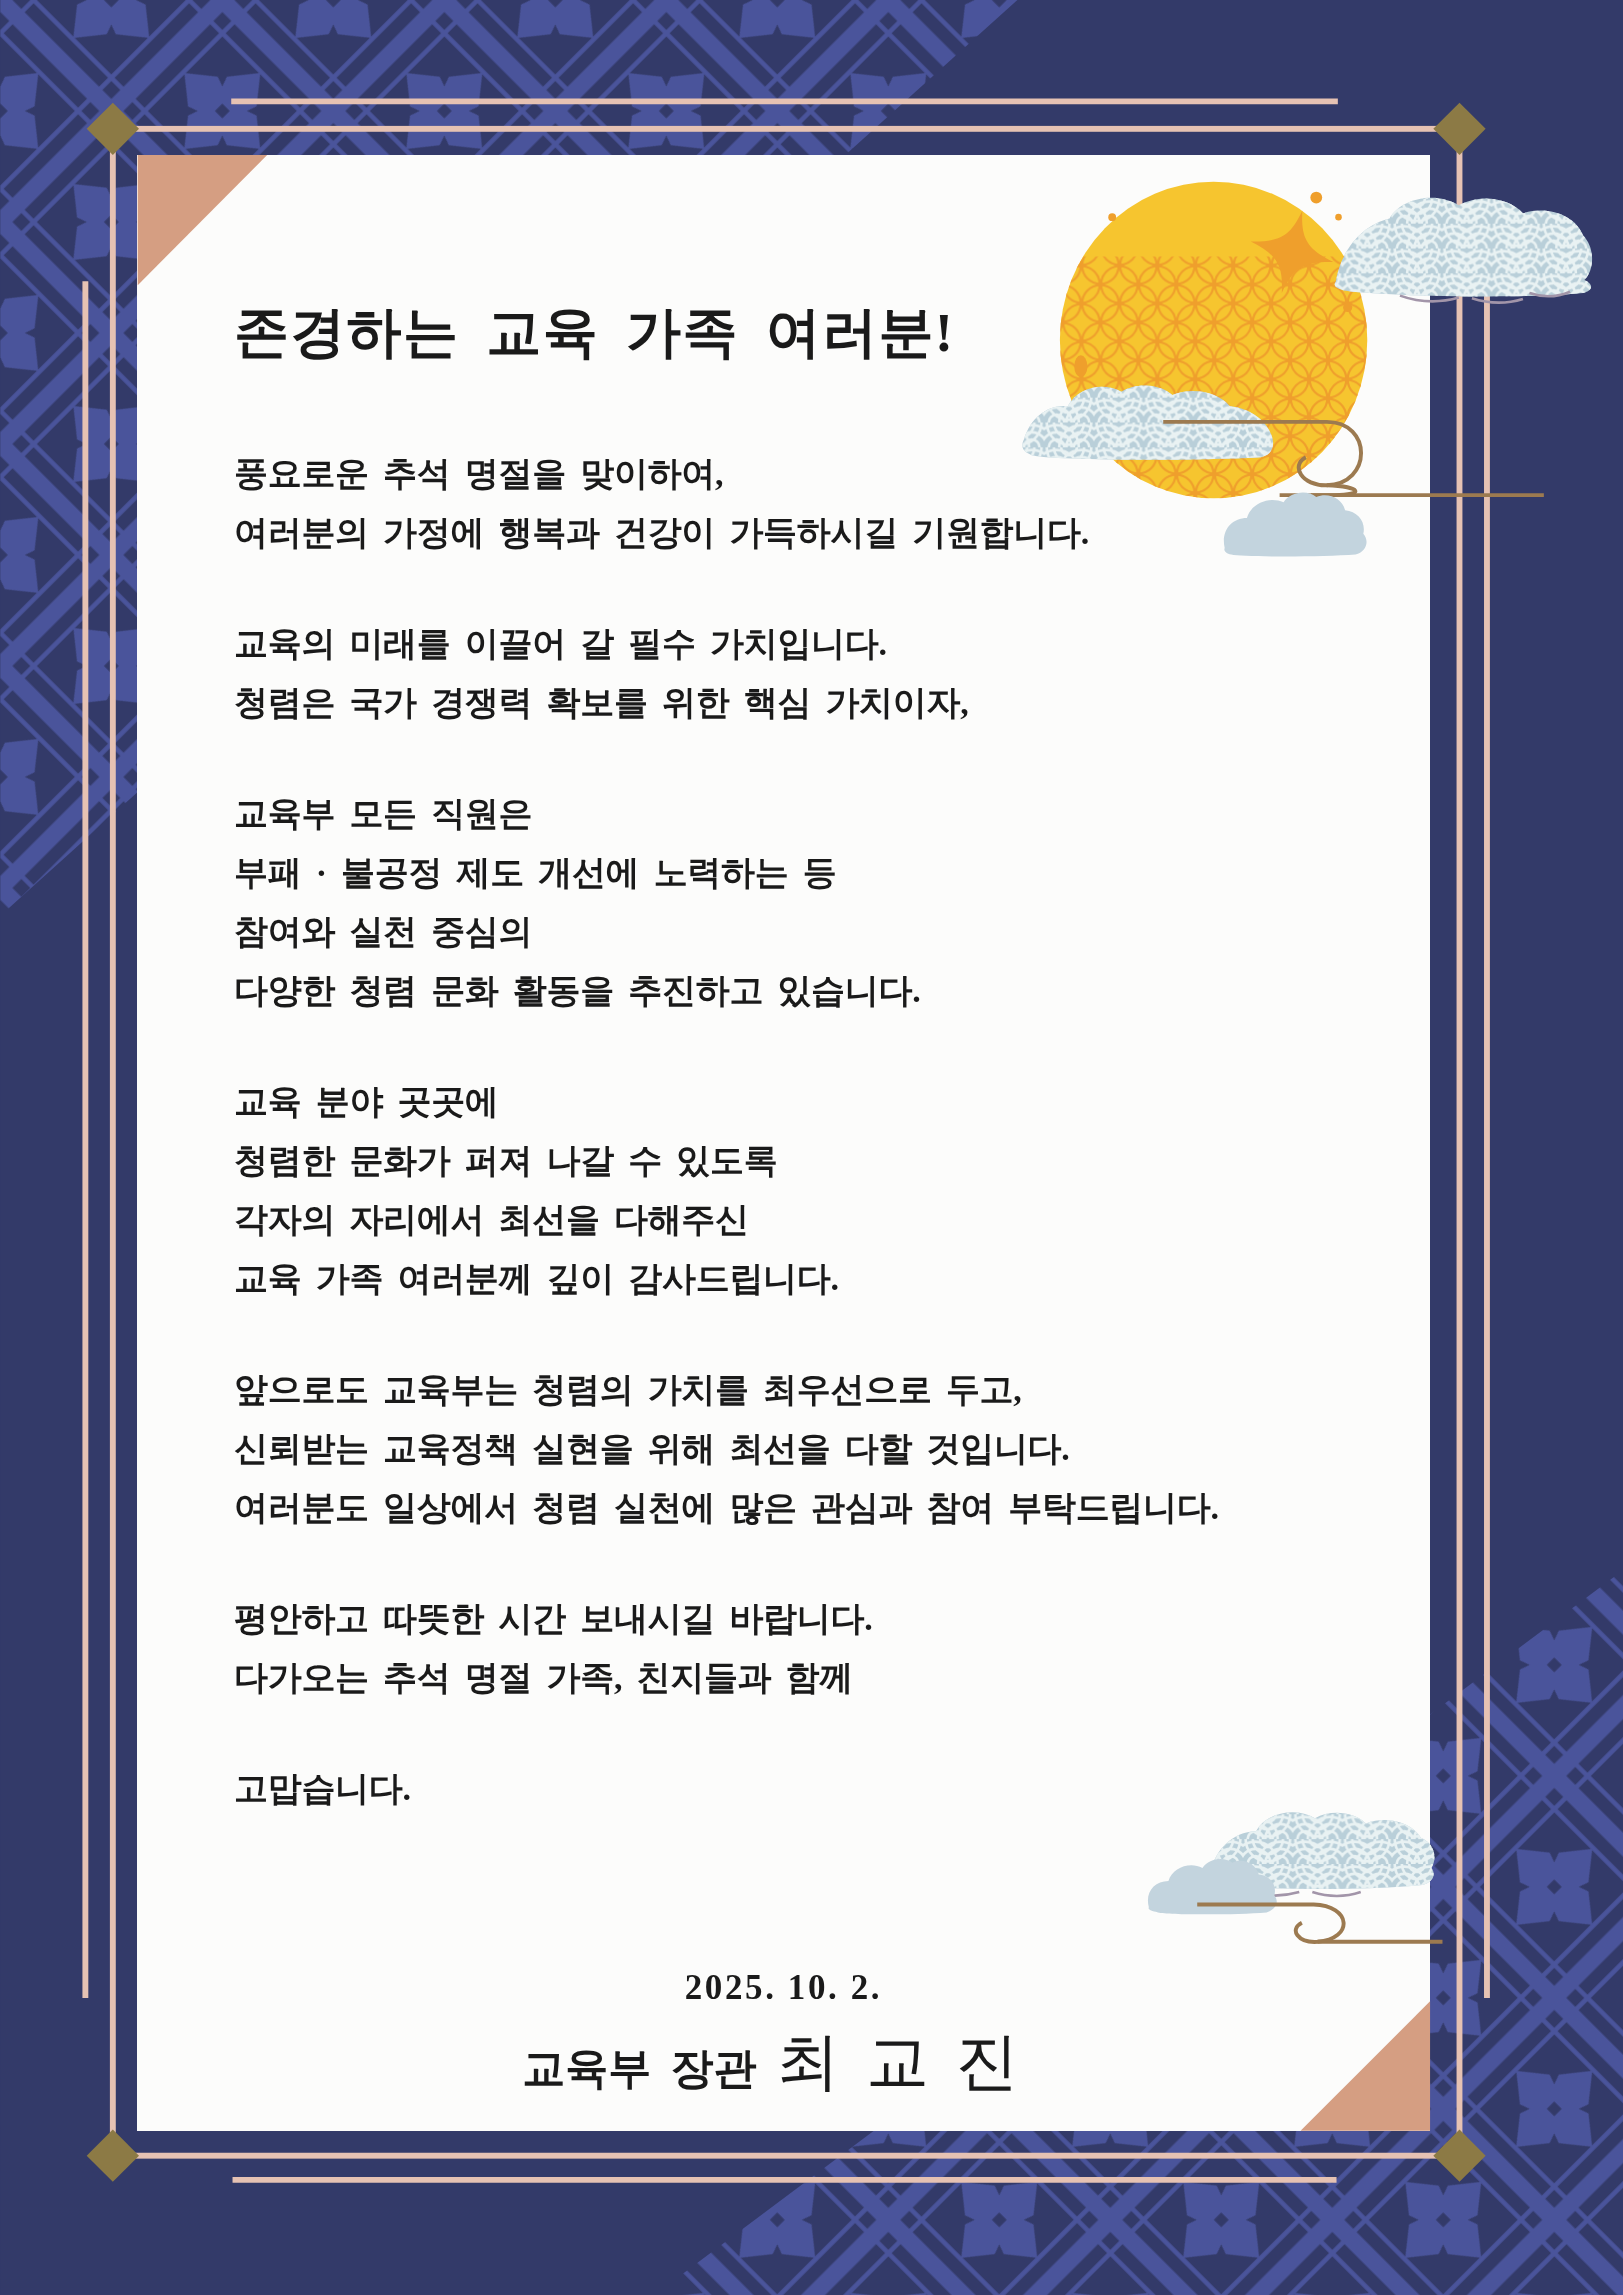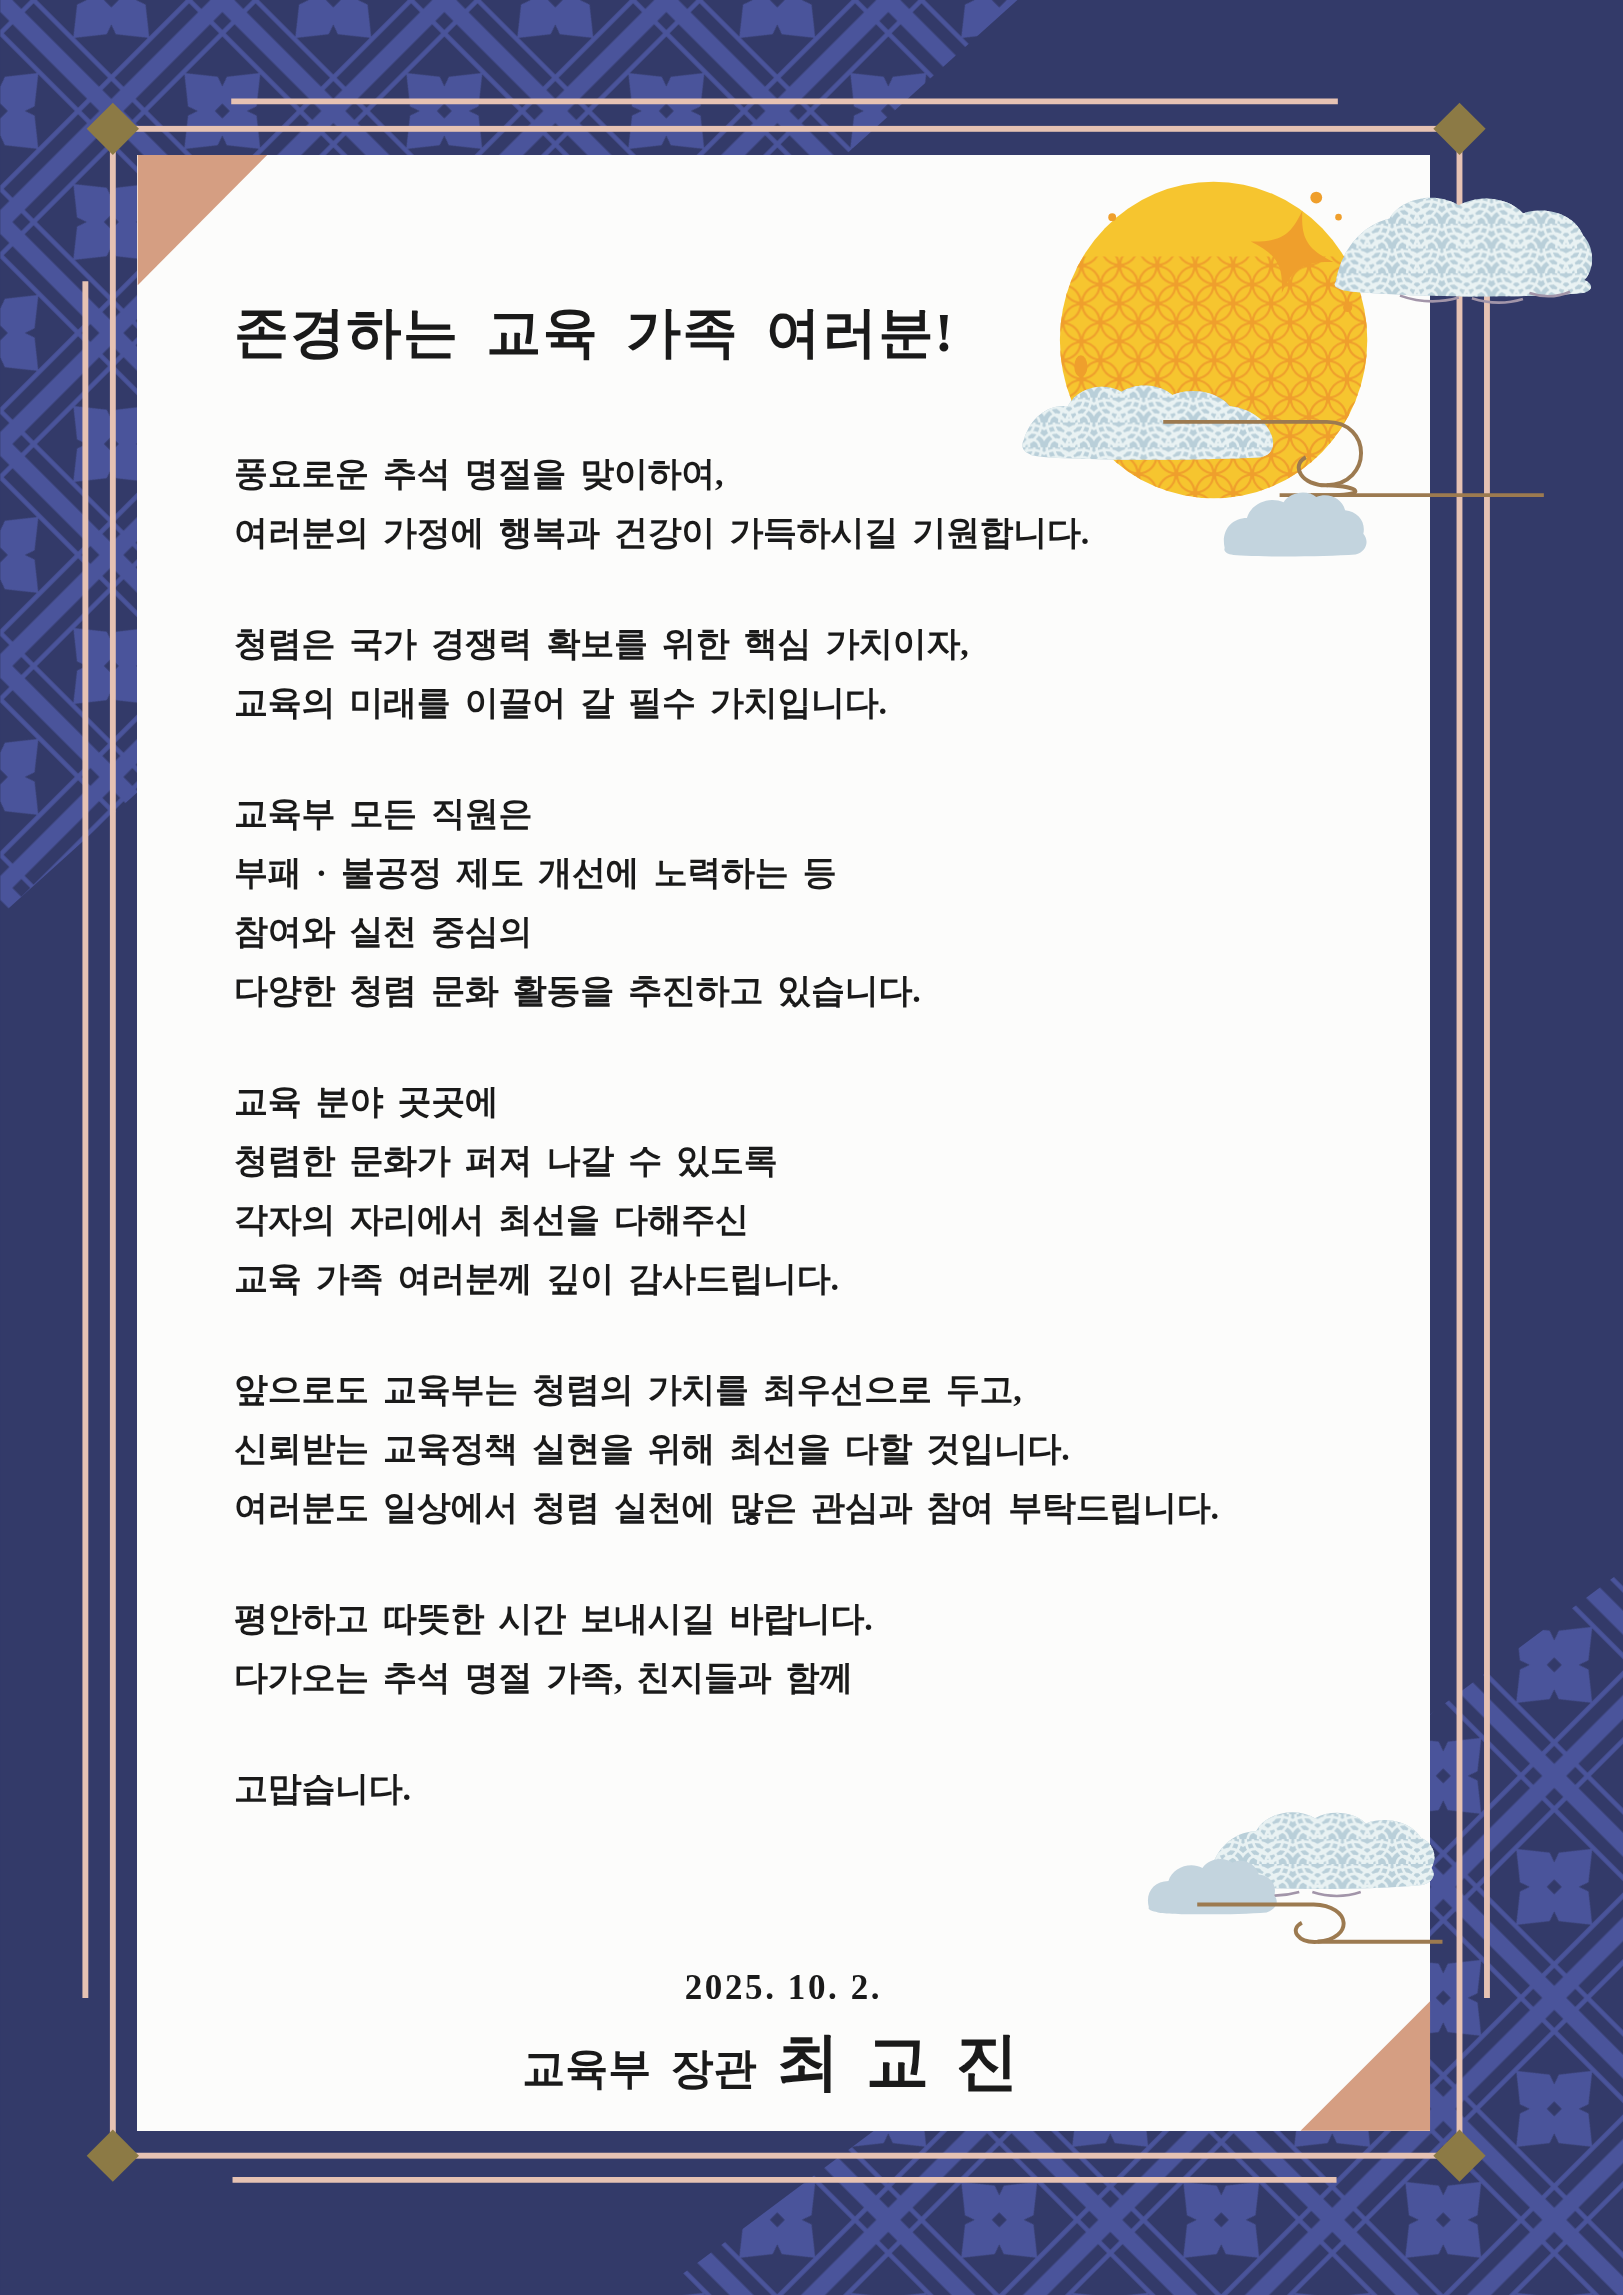--- a/index.html
+++ b/index.html
@@ -28,21 +28,21 @@
   }
   #date-line{
     left:137px;top:1968px;width:1293px;text-align:center;
     font-size:35px;font-weight:600;color:var(--ink);letter-spacing:2.6px;
   }
   #signature-line{
     left:137px;top:2019px;width:1293px;display:flex;
     justify-content:center;align-items:baseline;gap:20px;color:var(--ink);
   }
   #sig-org{font-size:43px;font-weight:700;word-spacing:0.2em;}
-  #sig-name{font-size:63px;font-weight:700;letter-spacing:0.42em;}
+  #sig-name{font-size:63px;font-weight:400;letter-spacing:0.42em;}
 </style>
 </head>
 <body>
 
 <svg id="bg-svg" class="abs" width="1624" height="2295" viewBox="0 0 2482 3509">
   <defs>
     <pattern id="latt" patternUnits="userSpaceOnUse" width="240" height="240" patternTransform="rotate(45)">
       <g stroke="var(--lattice)" fill="none">
         <path d="M0 0H240M0 240H240M0 0V240M240 0V240" stroke-width="26"></path>
         <path d="M0 36H240M0 204H240M36 0V240M204 0V240" stroke-width="7"></path>
@@ -79,22 +79,22 @@
 <div id="paper" class="abs"></div>
 
 <div id="text-layer" class="abs">
   <div id="letter-title" class="abs">존경하는 교육 가족 여러분!</div>
   <div id="letter-body" class="abs">
       <div class="para">
         <div class="line">풍요로운 추석 명절을 맞이하여,</div>
         <div class="line">여러분의 가정에 행복과 건강이 가득하시길 기원합니다.</div>
       </div>
       <div class="para">
+        <div class="line">교육의 미래를 이끌어 갈 필수 가치입니다.</div>
         <div class="line">청렴은 국가 경쟁력 확보를 위한 핵심 가치이자,</div>
-        <div class="line">교육의 미래를 이끌어 갈 필수 가치입니다.</div>
       </div>
       <div class="para">
         <div class="line">교육부 모든 직원은</div>
         <div class="line">부패 · 불공정 제도 개선에 노력하는 등</div>
         <div class="line">참여와 실천 중심의</div>
         <div class="line">다양한 청렴 문화 활동을 추진하고 있습니다.</div>
       </div>
       <div class="para">
         <div class="line">교육 분야 곳곳에</div>
         <div class="line">청렴한 문화가 퍼져 나갈 수 있도록</div>

